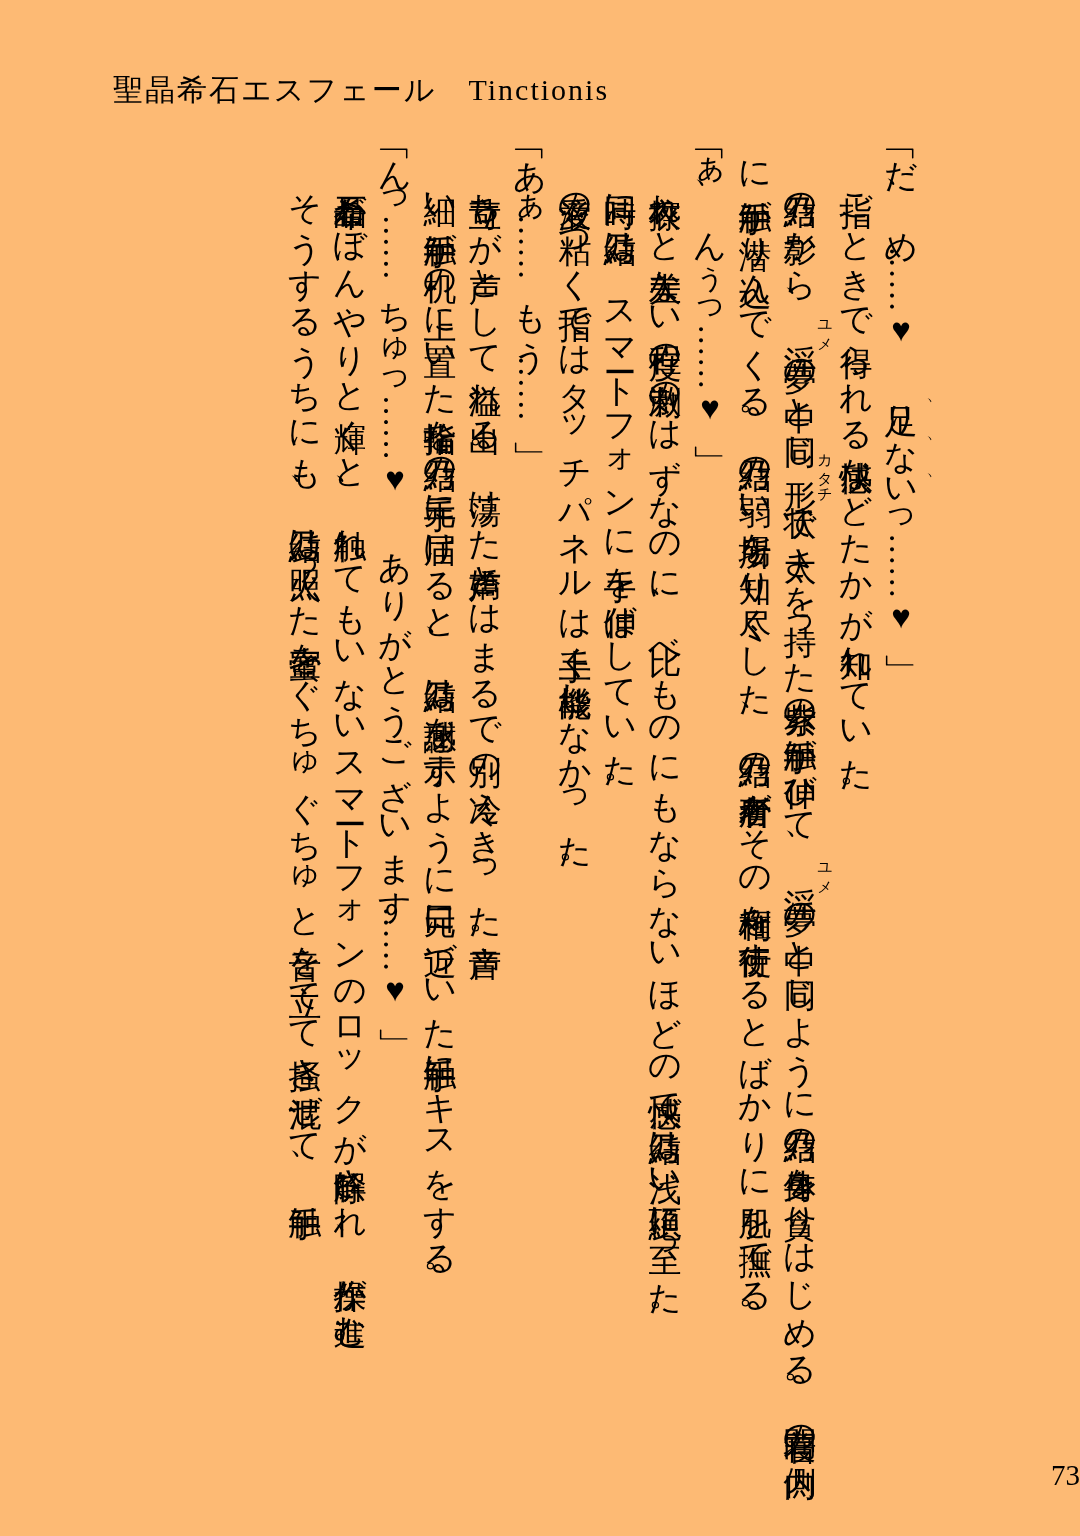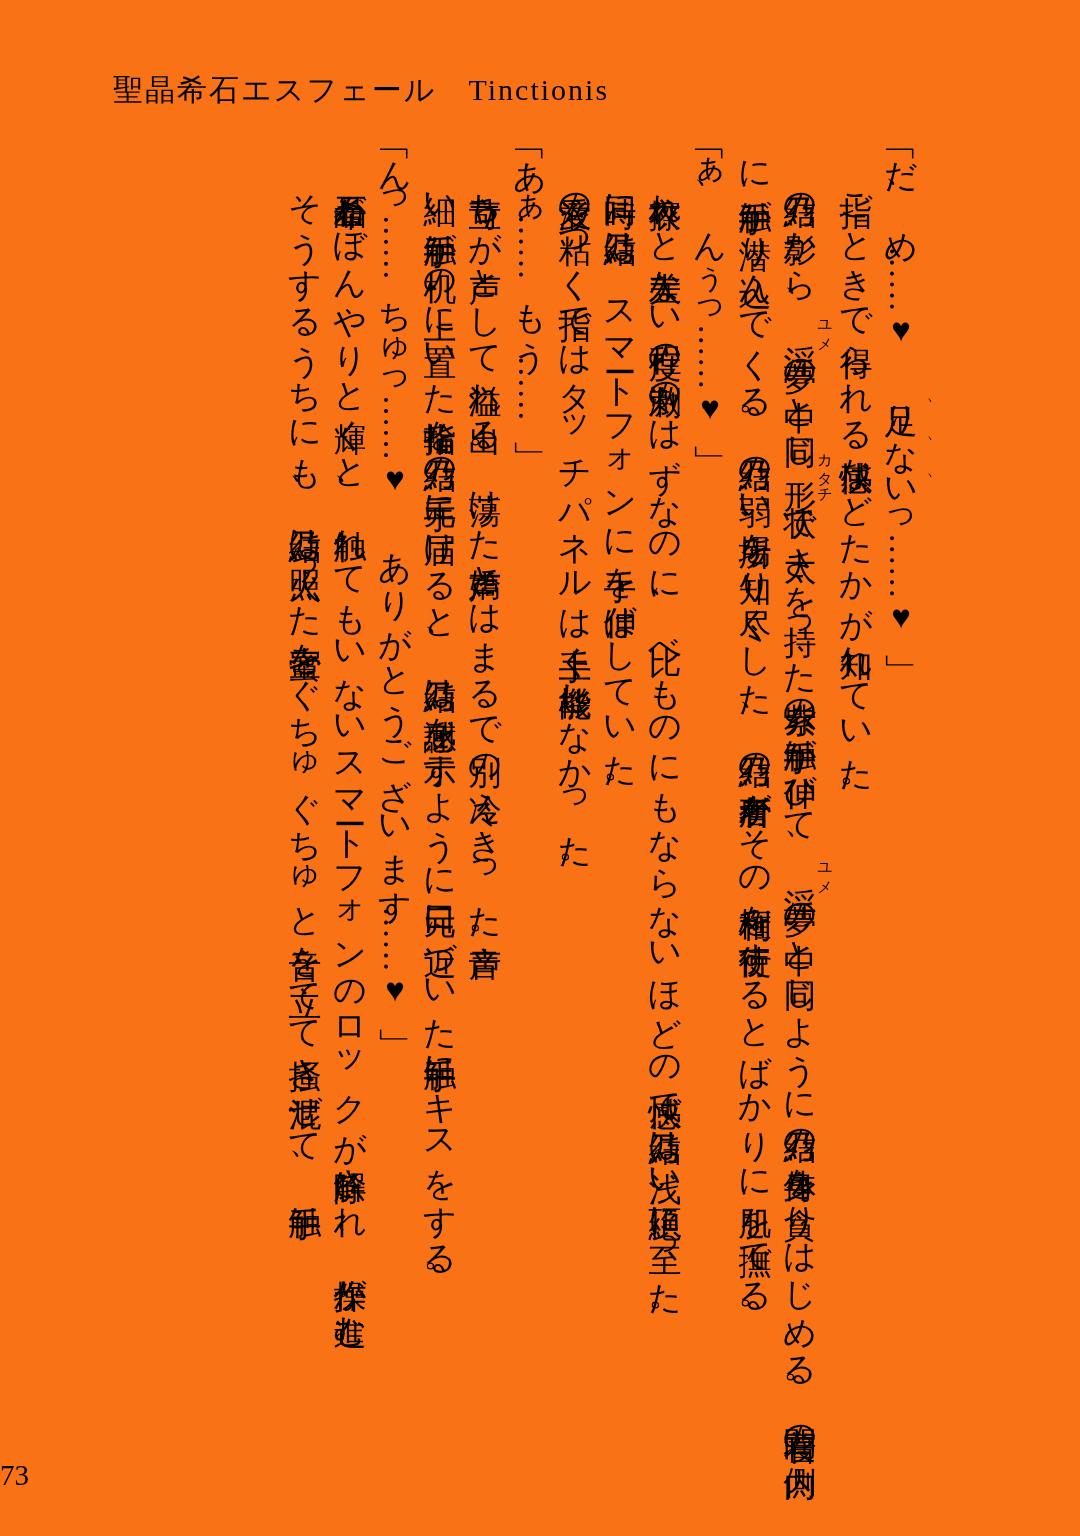--- a/index.html
+++ b/index.html
@@ -4,21 +4,21 @@
 <style>
   html, body {
     margin: 0;
     padding: 0;
     background: #ffffff;
   }
   .page {
     position: relative;
     width: 1080px;
     height: 1536px;
-    background: #f97316;
+    background: #fdba74;
     overflow: hidden;
     font-family: "Liberation Serif", "DejaVu Serif", serif;
     color: #000000;
   }
   .running-head {
     position: absolute;
     top: 70px;
     left: 113px;
     font-size: 30px;
     letter-spacing: 2px;
@@ -48,21 +48,21 @@
   }
   .boten {
     -webkit-text-emphasis: filled sesame #000;
     text-emphasis: filled sesame #000;
   }
   .page-number {
     position: absolute;
     bottom: 44px;
     left: 0;
     width: 100%;
-    text-align: left;
+    text-align: right;
     font-size: 29px;
   }
 </style>
 </head>
 <body>
 
 <div class="page">
   <div class="running-head">聖晶希石エスフェール　Tinctionis</div>
 
   <div class="text-body">

